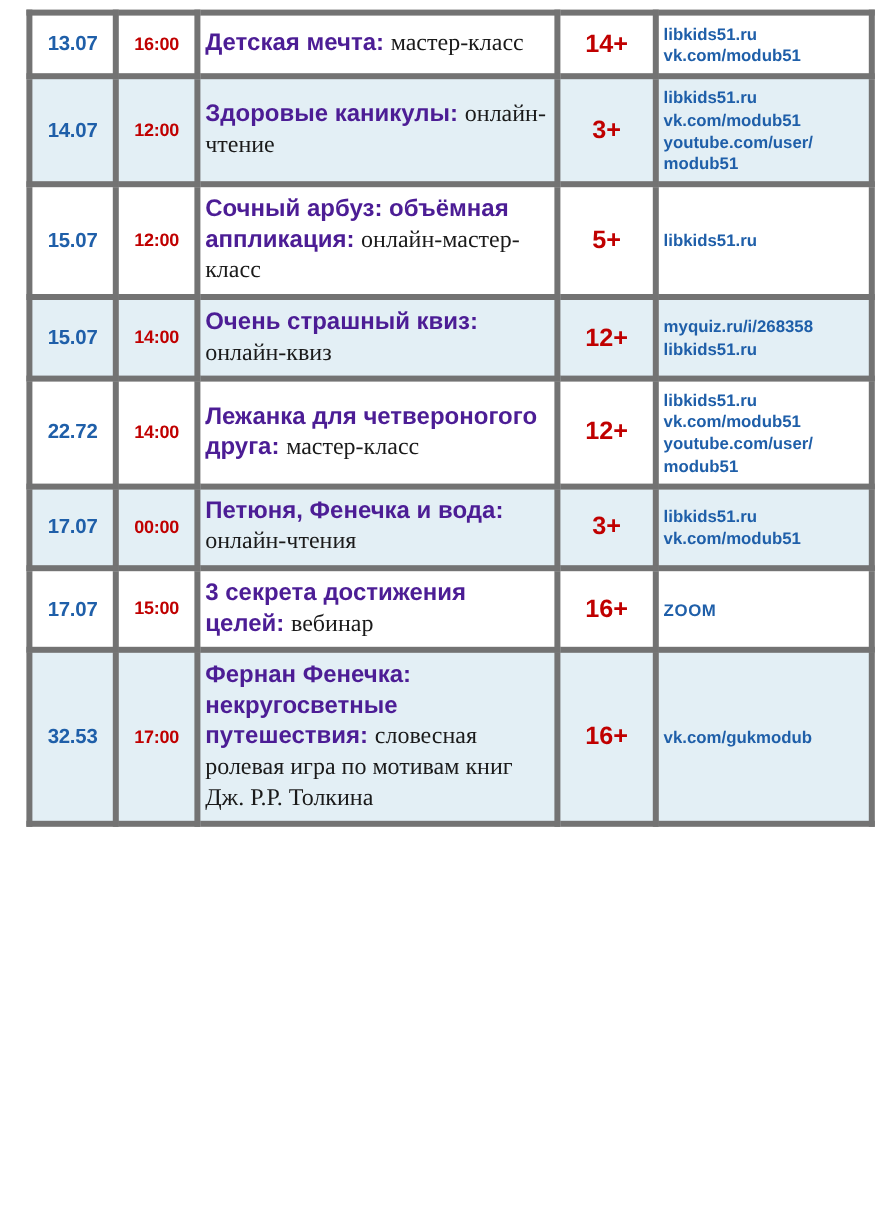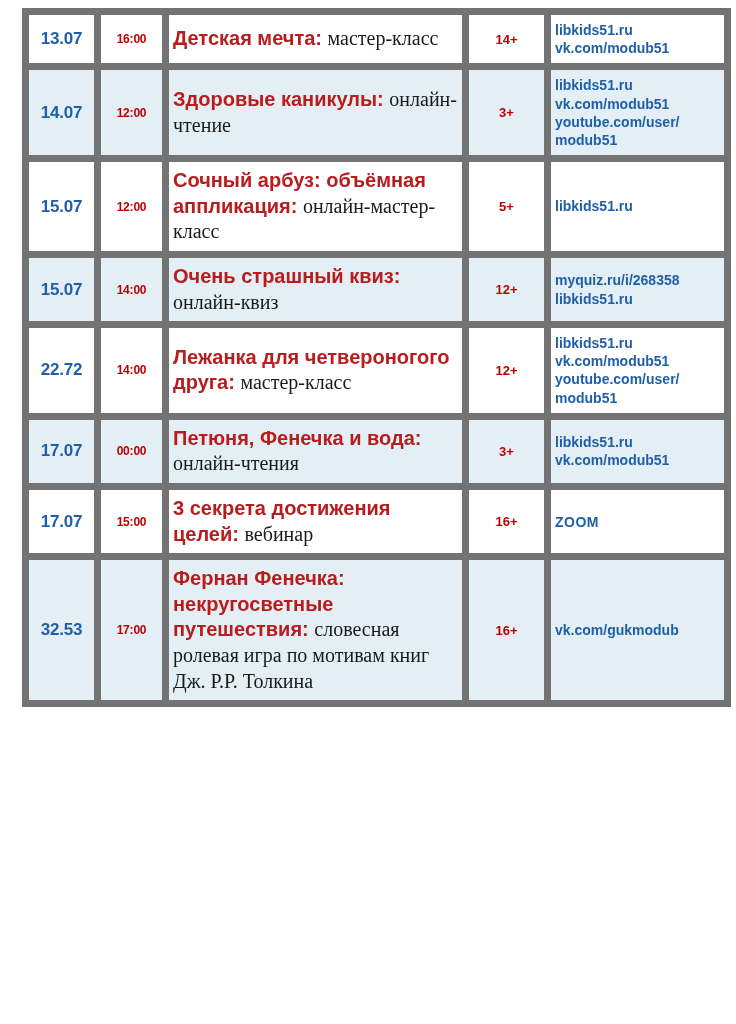--- a/index.html
+++ b/index.html
@@ -25,63 +25,63 @@
     border-collapse: collapse;
     table-layout: fixed;
   }
   table.schedule col.c-date  { width: 72px; }
   table.schedule col.c-time  { width: 68px; }
   table.schedule col.c-event { width: 300px; }
   table.schedule col.c-age   { width: 82px; }
   table.schedule col.c-link  { width: 180px; }
 
   table.schedule td {
-    border: 7px solid #737373;
+    border: 5px solid #737373;
     vertical-align: middle;
     padding: 6px 4px;
     box-sizing: border-box;
   }
   tr.odd td { background: #ffffff; }
   tr.even td { background: #e3eff5; }
 
   .date {
     text-align: center;
     color: #1f5fa9;
     font-weight: bold;
     font-size: 17px;
     letter-spacing: -0.2px;
   }
   .time {
     text-align: center;
     color: #c00000;
     font-weight: bold;
-    font-size: 12px;
+    font-size: 15px;
     letter-spacing: -0.2px;
   }
   .event {
     padding-left: 10px;
     padding-right: 6px;
     font-size: 20px;
     line-height: 1.28;
     color: #1a1a1a;
   }
   .event .title {
-    color: #b91c1c;
+    color: #4c1d95;
     font-weight: bold;
   }
   .event .kind {
     color: #1a1a1a;
     font-weight: normal;
     font-family: Liberation Serif, serif;
   }
   .age {
     text-align: center;
     color: #c00000;
     font-weight: bold;
-    font-size: 13px;
+    font-size: 21px;
   }
   .links {
     text-align: left;
     color: #1f5fa9;
     font-weight: bold;
     font-size: 14px;
     line-height: 1.3;
     word-break: break-word;
   }
   .links .ln { display: block; }

